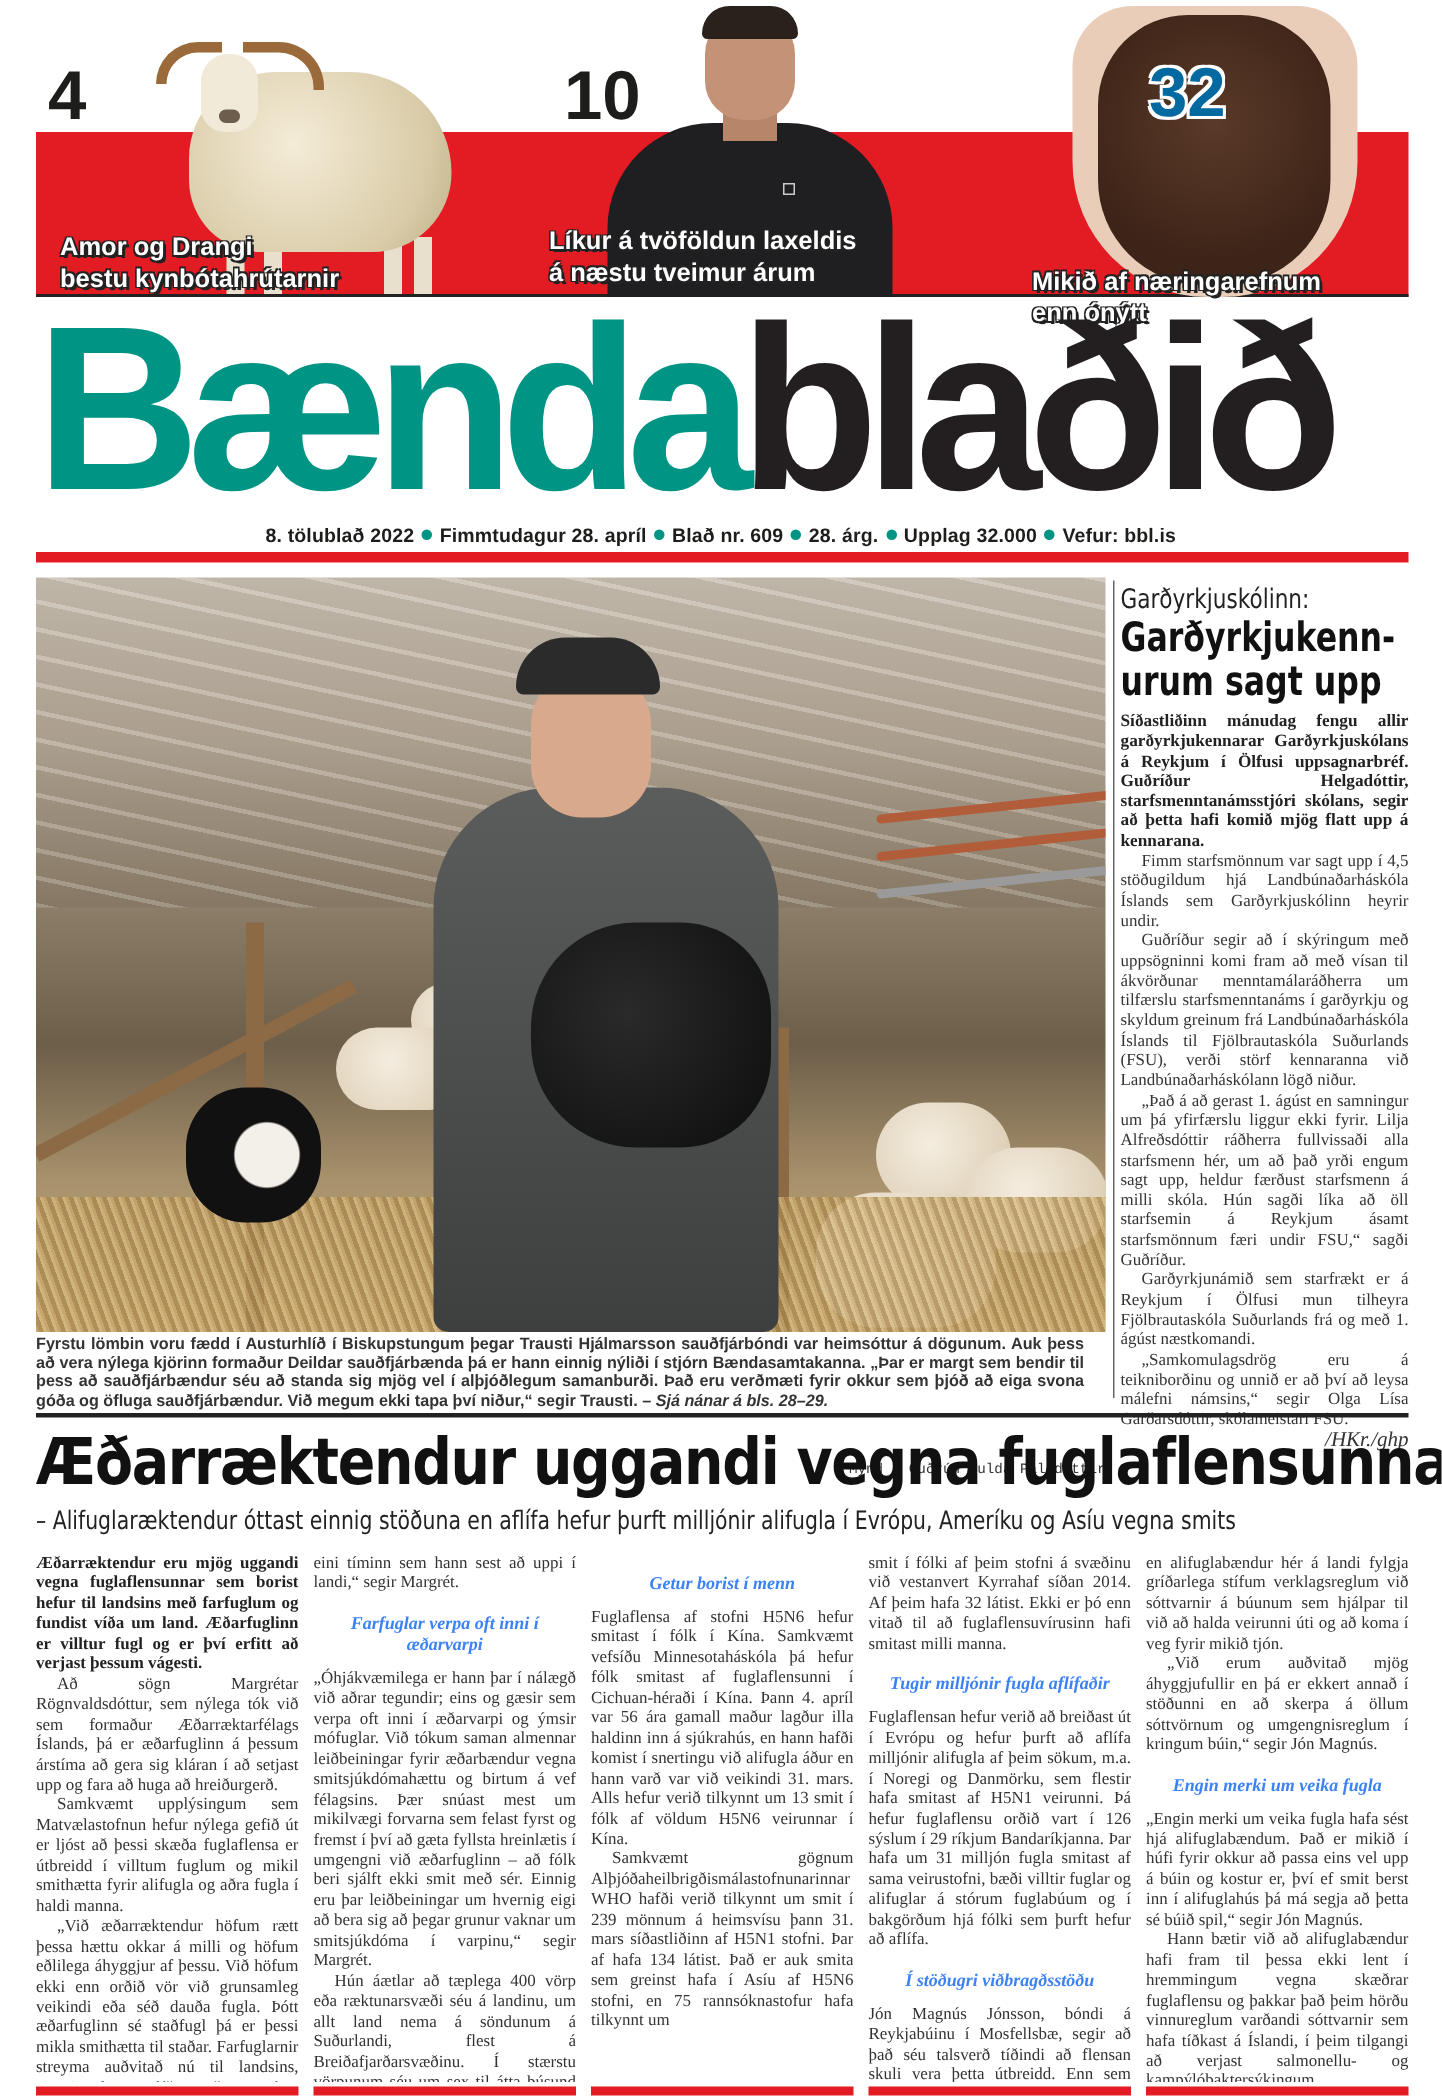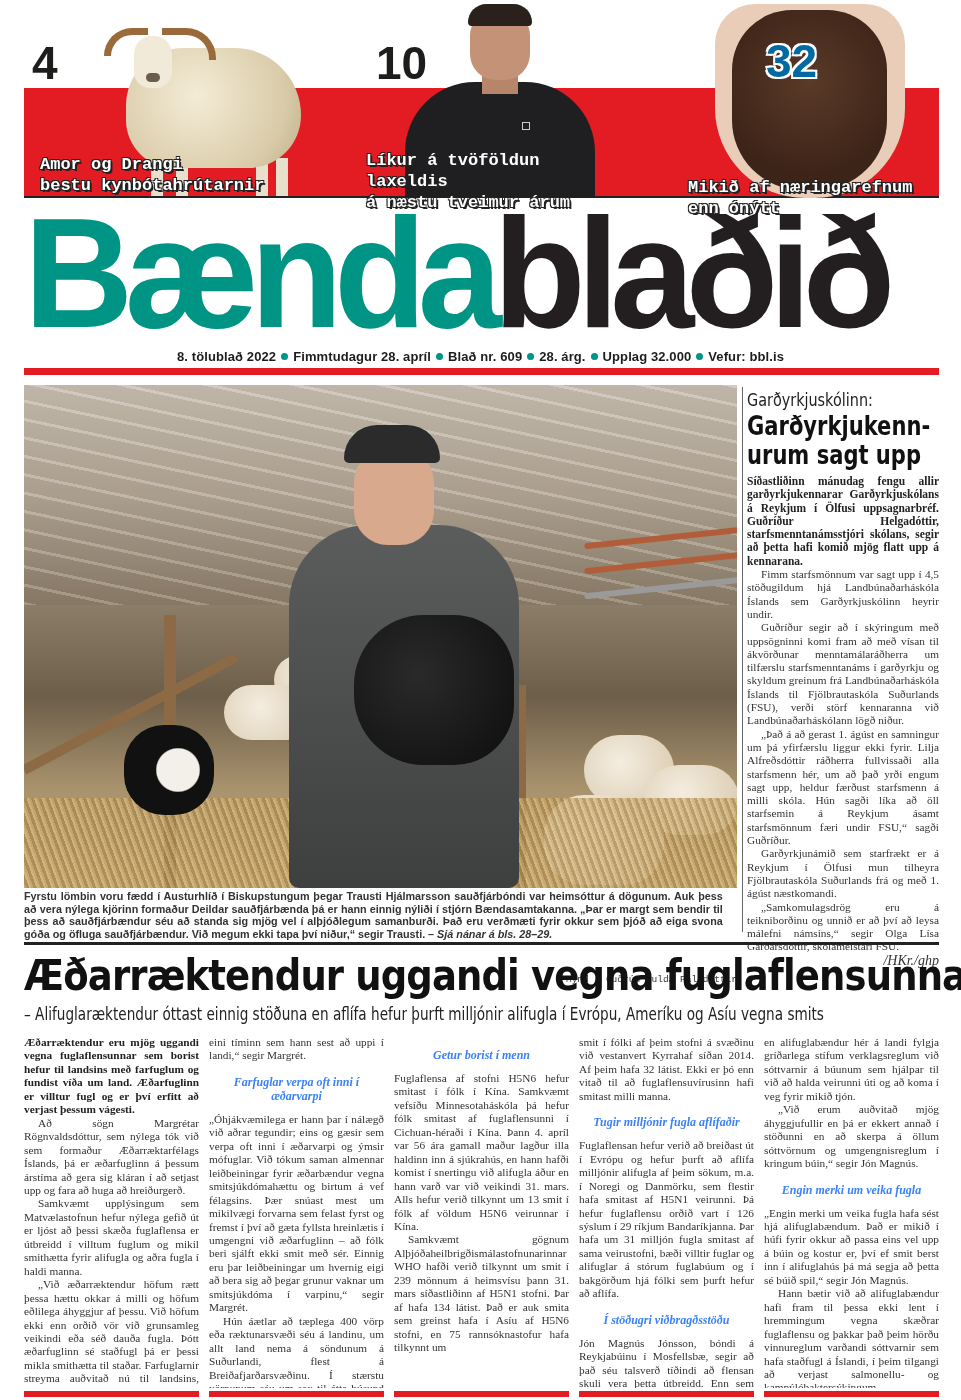--- a/index.html
+++ b/index.html
@@ -3,21 +3,21 @@
 <meta charset="utf-8">
 <style>
   * { box-sizing: border-box; margin: 0; padding: 0; }
   html, body { width: 961px; height: 1400px; background: #fff; overflow: hidden; }
   body { position: relative; font-family: "Liberation Serif", serif; color: #222; }
 
   
   .teaser-band { position: absolute; left: 24px; top: 88px; width: 915px; height: 110px; background: #e31b23; border-bottom: 2px solid #222; }
   .teaser { position: absolute; top: 0; height: 198px; }
   .teaser-num { position: absolute; font-family: "Liberation Sans", sans-serif; font-weight: bold; font-size: 46px; color: #1d1d1b; line-height: 1; }
-  .teaser-caption { position: absolute; font-family: Liberation Mono, monospace; font-weight: bold; font-size: 17px; line-height: 21px; color: #fff;
+  .teaser-caption { position: absolute; font-family: Liberation Sans, sans-serif; font-weight: bold; font-size: 17px; line-height: 21px; color: #fff;
     text-shadow: -1px -1px 0 #222, 1px -1px 0 #222, -1px 1px 0 #222, 1px 1px 0 #222, 2px 2px 0 #222; }
 
   
   .sheep { position: absolute; left: 82px; top: 18px; width: 200px; height: 175px; }
   .sheep .body { position: absolute; left: 20px; top: 30px; width: 175px; height: 120px; border-radius: 60px 70px 55px 50px; background: radial-gradient(circle at 40% 40%, #f4ecd7, #d9cba8 70%, #bfae88); }
   .sheep .head { position: absolute; left: 28px; top: 18px; width: 38px; height: 52px; border-radius: 18px 18px 16px 16px; background: #f1ead8; }
   .sheep .nose { position: absolute; left: 40px; top: 55px; width: 14px; height: 9px; border-radius: 6px; background: #6d5d4d; }
   .sheep .horn-l { position: absolute; left: -2px; top: 10px; width: 44px; height: 28px; border: 7px solid #9a6a3a; border-right: none; border-bottom: none; border-radius: 30px 0 0 0; }
   .sheep .horn-r { position: absolute; left: 56px; top: 10px; width: 54px; height: 32px; border: 7px solid #9a6a3a; border-left: none; border-bottom: none; border-radius: 0 30px 0 0; }
   .sheep .leg { position: absolute; width: 12px; height: 38px; background: #e8e0cc; top: 140px; }
@@ -215,21 +215,21 @@
       <h4>Tugir milljónir fugla aflífaðir</h4>
       <p class="noindent">Fuglaflensan hefur verið að breiðast út í Evrópu og hefur þurft að aflífa milljónir alifugla af þeim sökum, m.a. í Noregi og Danmörku, sem flestir hafa smitast af H5N1 veirunni. Þá hefur fuglaflensu orðið vart í 126 sýslum í 29 ríkjum Bandaríkjanna. Þar hafa um 31 milljón fugla smitast af sama veirustofni, bæði villtir fuglar og alifuglar á stórum fuglabúum og í bakgörðum hjá fólki sem þurft hefur að aflífa.</p>
       <h4>Í stöðugri viðbragðsstöðu</h4>
       <p class="noindent">Jón Magnús Jónsson, bóndi á Reykjabúinu í Mosfellsbæ, segir að það séu talsverð tíðindi að flensan skuli vera þetta útbreidd. Enn sem komið er sé hún eingöngu í villtum fuglum</p>
     </div>
   <div class="col" id="col4">
       <p class="noindent">en alifuglabændur hér á landi fylgja gríðarlega stífum verklagsreglum við sóttvarnir á búunum sem hjálpar til við að halda veirunni úti og að koma í veg fyrir mikið tjón.</p>
       <p>„Við erum auðvitað mjög áhyggjufullir en þá er ekkert annað í stöðunni en að skerpa á öllum sóttvörnum og umgengnisreglum í kringum búin,“ segir Jón Magnús.</p>
       <h4>Engin merki um veika fugla</h4>
       <p class="noindent">„Engin merki um veika fugla hafa sést hjá alifuglabændum. Það er mikið í húfi fyrir okkur að passa eins vel upp á búin og kostur er, því ef smit berst inn í alifuglahús þá má segja að þetta sé búið spil,“ segir Jón Magnús.</p>
-      <p>Hann bætir við að alifuglabændur hafi fram til þessa ekki lent í hremmingum vegna skæðrar fuglaflensu og þakkar það þeim hörðu vinnureglum varðandi sóttvarnir sem hafa staðfugl á Íslandi, í þeim tilgangi að verjast salmonellu- og kampýlóbaktersýkingum.</p>
+      <p>Hann bætir við að alifuglabændur hafi fram til þessa ekki lent í hremmingum vegna skæðrar fuglaflensu og þakkar það þeim hörðu vinnureglum varðandi sóttvarnir sem hafa tíðkast á Íslandi, í þeim tilgangi að verjast salmonellu- og kampýlóbaktersýkingum.</p>
     </div>
 </div>
 
 <div class="col-rule" style="left:24px;width:175px;"></div>
 <div class="col-rule" style="left:209px;width:175px;"></div>
 <div class="col-rule" style="left:394px;width:175px;"></div>
 <div class="col-rule" style="left:579px;width:175px;"></div>
 <div class="col-rule" style="left:764px;width:175px;"></div>
 
 </body></html>

